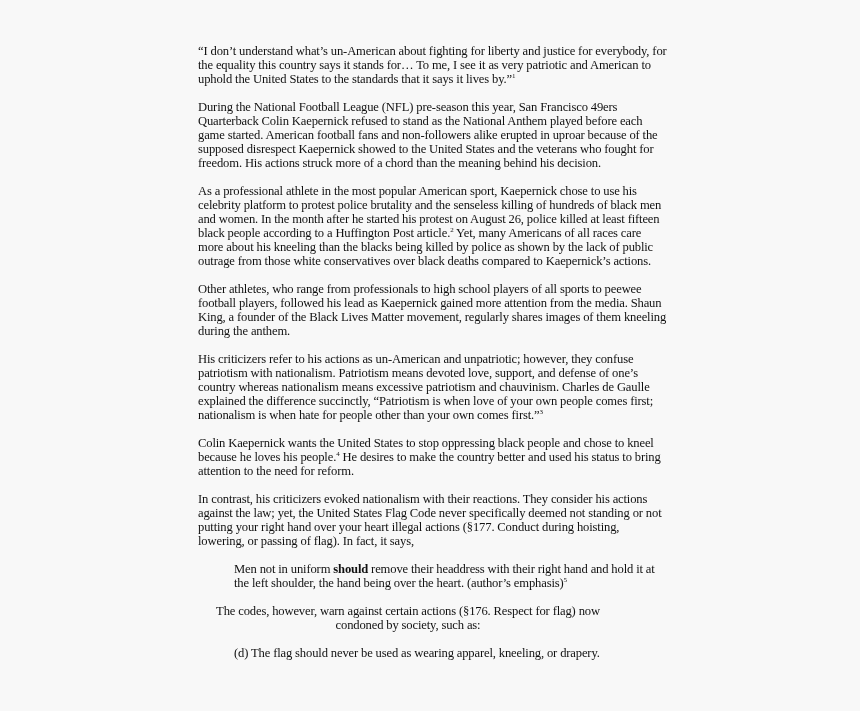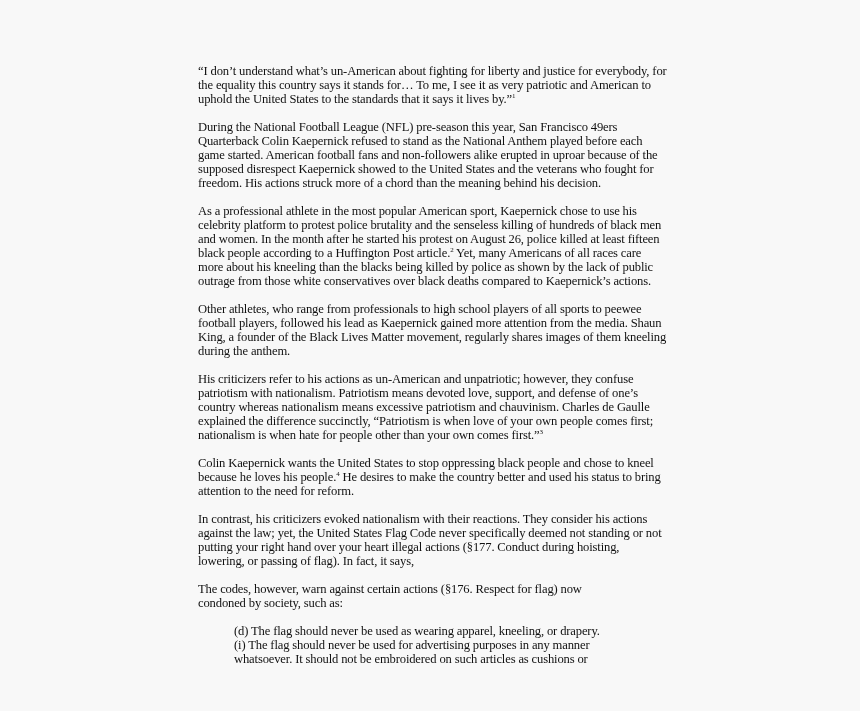--- a/index.html
+++ b/index.html
@@ -16,21 +16,20 @@
       color: #111;
     }
     .page {
       position: absolute;
       left: 198px;
       top: 44px;
       width: 470px;
       font-size: 12.6px;
       line-height: 14px;
       letter-spacing: -0.15px;
-      margin-top: 20px;
     }
     .para {
       margin: 0 0 14px 0;
       padding: 0;
     }
     .block {
       margin: 0 0 14px 36px;
       padding: 0;
       width: 430px;
     }
@@ -70,23 +69,25 @@
   </p>
 
   <p class="para">
     <span>Colin Kaepernick wants the United States to stop oppressing black people and chose to kneel because he loves his people.</span><sup>4</sup><span> He desires to make the country better and used his status to bring attention to the need for reform.</span>
   </p>
 
   <p class="para">
     <span>In contrast, his criticizers evoked nationalism with their reactions. They consider his actions against the law; yet, the United States Flag Code never specifically deemed not standing or not putting your right hand over your heart illegal actions (§177. Conduct during hoisting, lowering, or passing of flag). In fact, it says,</span>
   </p>
 
+  <p class="block">
+    <span>Men not in uniform </span><b>should</b><span> remove their headdress with their right hand and hold it at the left shoulder, the hand being over the heart. (author’s emphasis)</span><sup>5</sup>
+  </p>
 
-  <p class="para" style="width:420px;">
+  <p class="para" style="width:420px;text-align:center;">
     <span>The codes, however, warn against certain actions (§176. Respect for flag) now condoned by society, such as:</span>
   </p>
 
   <div class="block" style="width:395px;">
     <span class="block-line">(d) The flag should never be used as wearing apparel, kneeling, or drapery.</span>
-    <span class="block-line">(i) The flag should never be used for advertising purposes in any manner whatsoever. It should not be embroidered on such articles as cushions or</span>
   </div>
 
 </div>
 
 </body></html>

